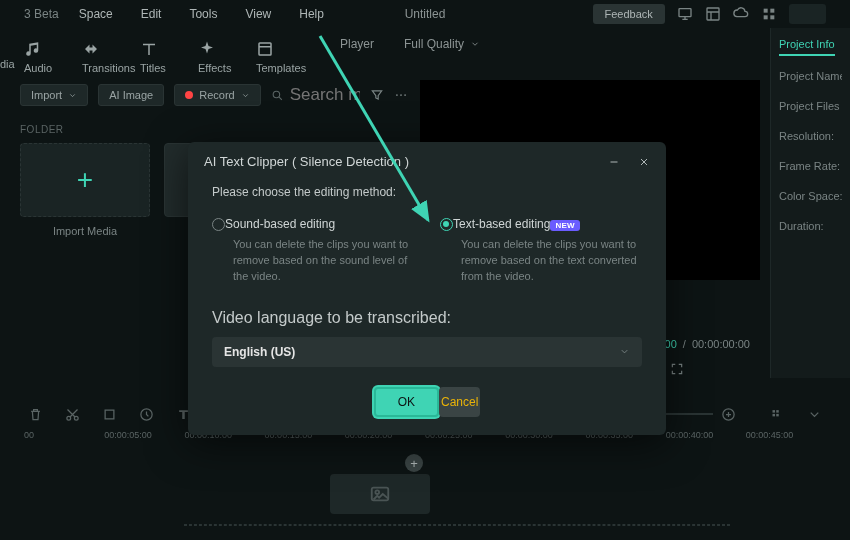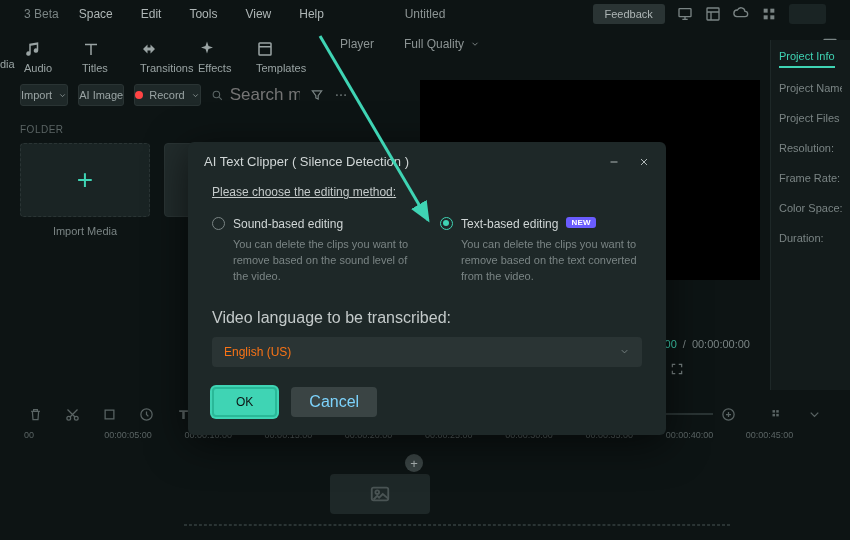--- a/index.html
+++ b/index.html
@@ -14,26 +14,26 @@
 .menubar .disabled-btn { background: #1a2424; color: #3a4444; padding: 4px 14px; border-radius: 3px; font-size: 11px; }
 
 .toolbar-row { display: flex; align-items: flex-start; height: 52px; }
 .tool-tabs { display: flex; padding: 6px 6px 0 6px; gap: 0; }
 .tool-tab { display: flex; flex-direction: column; align-items: flex-start; justify-content: center; width: 58px; height: 46px; font-size: 11px; color: #9aa4a4; cursor: pointer; }
 .tool-tab svg { width: 18px; height: 18px; margin-bottom: 4px; }
 .player-panel { flex: 1; margin-left: 8px; padding: 8px 12px 0 12px; display: flex; align-items: center; font-size: 12px; color: #8c9494; }
 .player-panel .q { margin-left: 30px; display: flex; align-items: center; gap: 6px; }
 .player-panel .gallery-ico { margin-left: auto; color: #7a8484; }
 
-.side-panel { position: absolute; right: 0; top: 40px; width: 80px; height: 350px; background: #131b1b; border-left: 1px solid #1e2828; padding: 10px 8px; font-size: 11px; color: #7a8484; }
+.side-panel { position: absolute; right: 0; top: 28px; width: 80px; height: 350px; background: #131b1b; border-left: 1px solid #1e2828; padding: 10px 8px; font-size: 11px; color: #7a8484; }
 .side-panel .tab { color: #3fd4b4; border-bottom: 2px solid #3fd4b4; padding-bottom: 4px; display: inline-block; margin-bottom: 14px; font-size: 11px; }
 .side-panel .prop { margin-bottom: 18px; white-space: nowrap; overflow: hidden; }
 
 .secondary-row { display: flex; align-items: center; padding: 4px 20px; gap: 10px; font-size: 11px; }
-.pill { background: #1e2828; border: 1px solid #2a3434; padding: 4px 0; border-radius: 3px; display: flex; align-items: center; gap: 6px; color: #9aa4a4; }
+.pill { background: #1e2828; border: 1px solid #2a3434; padding: 4px 10px; border-radius: 3px; display: flex; align-items: center; gap: 6px; color: #9aa4a4; }
 .pill .rec-dot { width: 8px; height: 8px; background: #ff4444; border-radius: 50%; }
 .search-wrap { display: flex; align-items: center; gap: 6px; color: #5a6464; }
 .search-wrap input { background: transparent; border: none; color: #9aa4a4; font-size: 17px; width: 70px; outline: none; }
 .filter-ico, .more-ico { color: #7a8484; }
 
 .folder-lbl { font-size: 10px; color: #5a6464; padding: 14px 20px 8px 20px; letter-spacing: 0.5px; }
 .media-tiles { display: flex; gap: 14px; padding: 0 20px; }
 .tile { width: 130px; display: flex; flex-direction: column; align-items: center; }
 .tile .thumb { width: 130px; height: 74px; background: #1a2424; border: 1px dashed #2a3434; display: flex; align-items: center; justify-content: center; border-radius: 4px; }
 .tile .plus { font-size: 28px; color: #3fd4b4; font-weight: 200; }
@@ -64,36 +64,36 @@
 .dashed-track { position: absolute; left: 184px; top: 74px; right: 120px; border: 1px dashed #2a3434; height: 0; }
 
 
 .arrow { position: absolute; left: 310px; top: 28px; pointer-events: none; }
 
 
 .dialog { position: absolute; left: 188px; top: 142px; width: 478px; background: #1e2828; border-radius: 6px; box-shadow: 0 8px 40px rgba(0,0,0,0.6); }
 .dialog .hdr { display: flex; align-items: center; padding: 12px 16px; font-size: 13px; color: #d0d6d6; }
 .dialog .hdr .winbtns { margin-left: auto; display: flex; gap: 18px; color: #aeb6b6; }
 .dialog .body { padding: 4px 24px 18px 24px; }
-.prompt { font-size: 12px; color: #c4caca; margin-bottom: 18px; text-decoration: underline; }
+.prompt { font-size: 12px; color: #c4caca; margin-bottom: 18px; }
 .methods { display: flex; gap: 26px; margin-bottom: 24px; }
 .method { flex: 1; }
-.method .row1 { display: flex; align-items: flex-start; gap: 8px; margin-bottom: 6px; }
+.method .row1 { display: flex; align-items: flex-end; gap: 0; margin-bottom: 6px; }
 .radio { width: 13px; height: 13px; border: 1.5px solid #7a8484; border-radius: 50%; position: relative; flex-shrink: 0; }
 .radio.sel { border-color: #3fd4b4; }
 .radio.sel::after { content: ""; position: absolute; left: 2px; top: 2px; width: 6px; height: 6px; background: #3fd4b4; border-radius: 50%; }
 .method .name { font-size: 12px; color: #d0d6d6; }
 .new-badge { background: #6a5cff; color: #fff; font-size: 8px; padding: 1px 5px; border-radius: 3px; font-weight: 600; letter-spacing: 0.3px; }
 .method .desc { font-size: 11px; color: #7a8484; line-height: 1.45; padding-left: 21px; }
 .lang-lbl { font-size: 16px; color: #c4caca; margin-bottom: 10px; }
-.lang-select { background: #2a3434; border-radius: 4px; padding: 8px 12px; font-size: 12px; color: #f97316; display: flex; align-items: center; }
+.lang-select { background: #2a3434; border-radius: 4px; padding: 8px 12px; font-size: 12px; color: #e5e5e5; display: flex; align-items: center; font-weight: bold; }
 .lang-select .chev { margin-left: auto; color: #7a8484; }
-.dlg-buttons { display: flex; justify-content: flex-start; gap: 14px; margin-top: 20px; }
+.dlg-buttons { display: flex; justify-content: center; gap: 0; margin-top: 20px; }
 .btn-ok { background: #3fd4b4; color: #0d1414; border: 2px solid #2ab898; padding: 6px 22px; border-radius: 4px; font-size: 12px; font-weight: 500; box-shadow: 0 0 0 2px #3fd4b4; }
-.btn-cancel { background: #3a4444; color: #7dd3fc; border: none; padding: 6px 18px; border-radius: 4px; font-size: 16px; }
+.btn-cancel { background: #3a4444; color: #eab308; border: none; padding: 6px 2px; border-radius: 4px; font-size: 12px; }
 </style>
 </head>
 <body>
 
 <div class="menubar">
   <span class="ver">3 Beta</span>
   <span class="menu-item">Space</span>
   <span class="menu-item">Edit</span>
   <span class="menu-item">Tools</span>
   <span class="menu-item">View</span>
@@ -127,30 +127,30 @@
       <span>dia</span>
     </div>
   <div class="tool-tabs">
     <div class="tool-tab">
       <svg viewBox="0 0 24 24" fill="currentColor">
           <path d="M9 18a3 3 0 1 1-2-2.8V5l12-2v11a3 3 0 1 1-2-2.8V6.2L9 7.6z"></path>
         </svg>
       <span>Audio</span>
     </div>
     <div class="tool-tab">
+      <svg viewBox="0 0 24 24" fill="currentColor">
+          <path d="M4 12l6-6v4h4V6l6 6-6 6v-4h-4v4z"></path>
+        </svg>
+      <span>Transitions</span>
+    </div>
+    <div class="tool-tab">
       <svg viewBox="0 0 24 24" fill="none" stroke="currentColor" stroke-width="2">
           <path d="M4 6h16M12 6v14"></path>
         </svg>
       <span>Titles</span>
-    </div>
-    <div class="tool-tab">
-      <svg viewBox="0 0 24 24" fill="currentColor">
-          <path d="M4 12l6-6v4h4V6l6 6-6 6v-4h-4v4z"></path>
-        </svg>
-      <span>Transitions</span>
     </div>
     <div class="tool-tab">
       <svg viewBox="0 0 24 24" fill="currentColor">
           <path d="M12 2l2 6 6 2-6 2-2 6-2-6-6-2 6-2z"></path>
         </svg>
       <span>Effects</span>
     </div>
     <div class="tool-tab">
       <svg viewBox="0 0 24 24" fill="none" stroke="currentColor" stroke-width="2">
           <rect x="4" y="4" width="16" height="16" rx="1"></rect>

